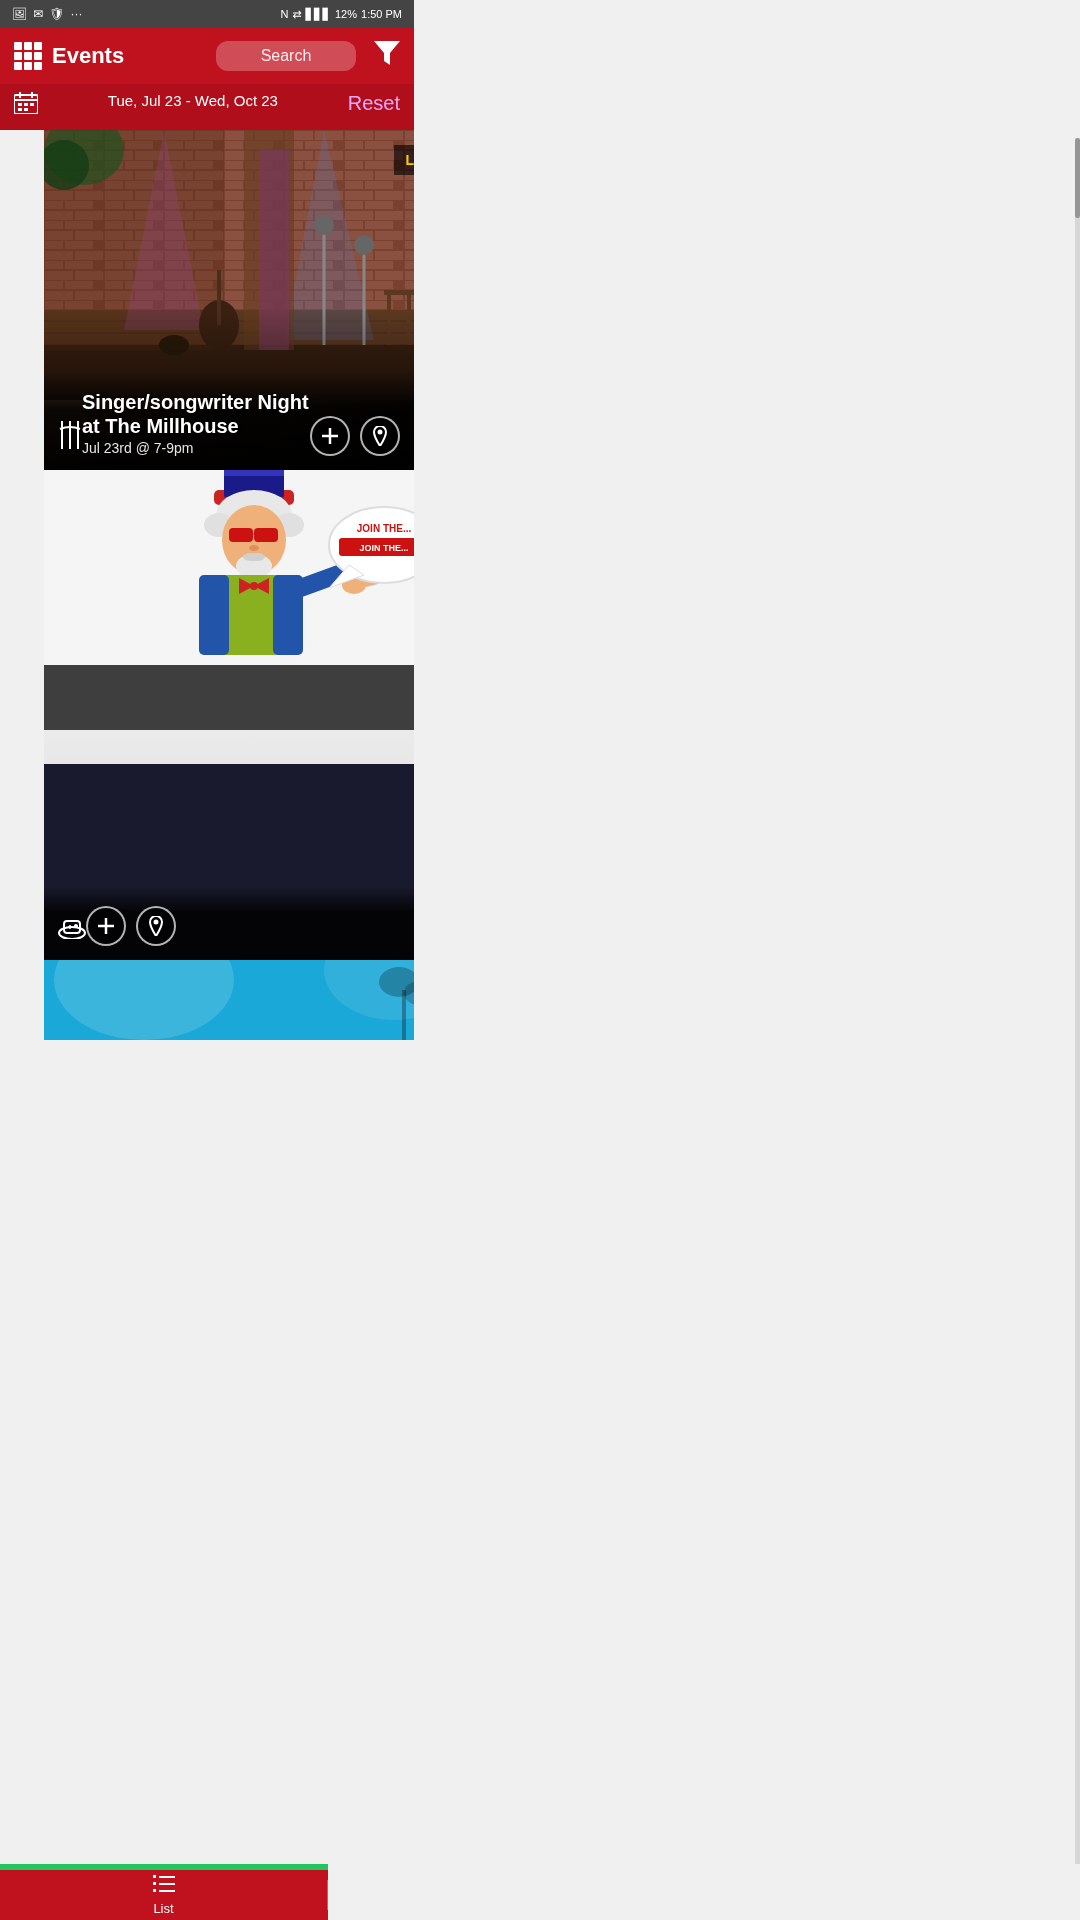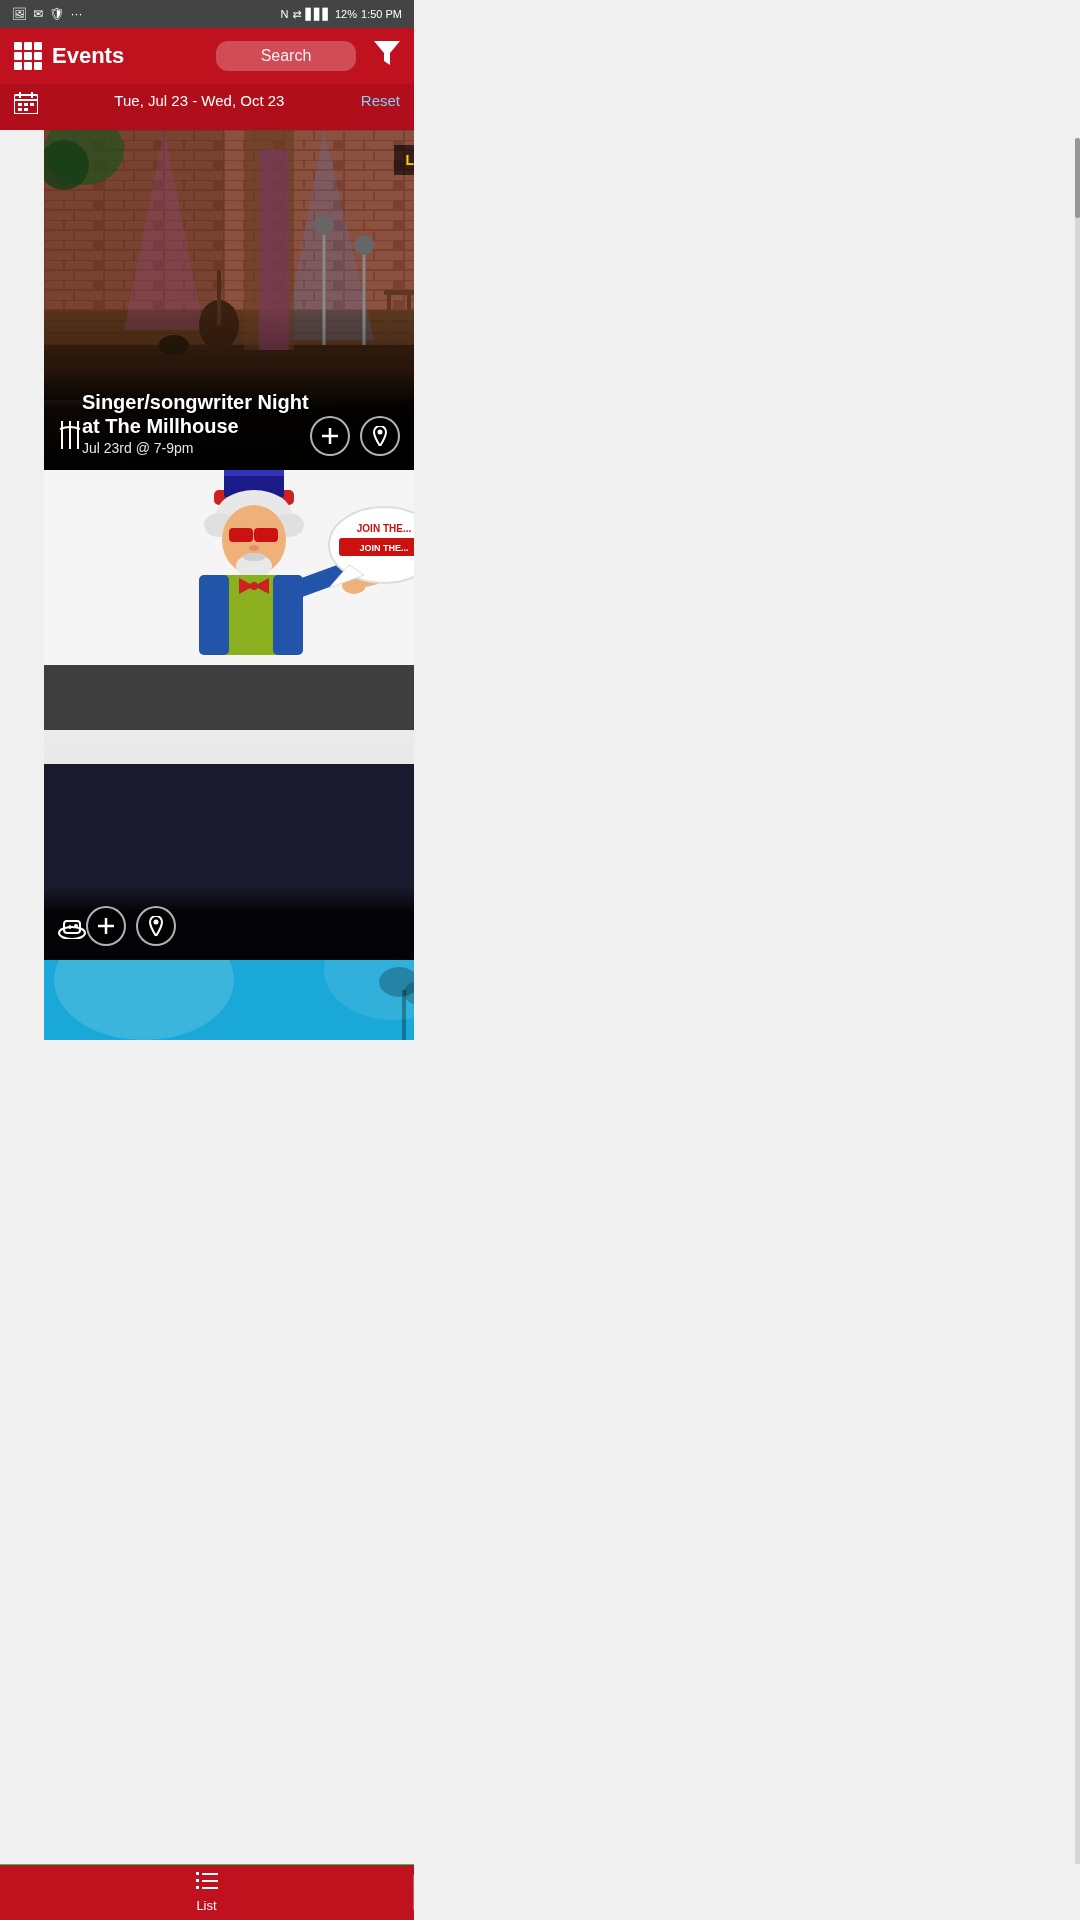--- a/index.html
+++ b/index.html
@@ -96,22 +96,22 @@
       color: white;
       font-size: 20px;
     }
     .date-range {
       color: white;
       font-size: 15px;
       flex: 1;
       text-align: center;
     }
     .reset-btn {
-      color: #7dd3fc;
-      font-size: 15px;
+      color: #f0abfc;
+      font-size: 20px;
       cursor: pointer;
       font-weight: 500;
     }
 
     .event-card {
       position: relative;
       width: 100%;
       overflow: hidden;
     }
 
@@ -222,25 +222,25 @@
       color: white;
       font-size: 18px;
       cursor: pointer;
     }
 
     
     .bottom-nav {
       position: fixed;
       bottom: 0;
       left: 0;
-      width: 414px;
+      width: 328px;
       height: 56px;
       background: #c0111f;
       display: flex;
-      border-top: 1px solid #22c55e;
+      border-top: 6px solid #22c55e;
     }
 
     .nav-item {
       flex: 1;
       display: flex;
       flex-direction: column;
       align-items: center;
       justify-content: center;
       color: white;
       font-size: 13px;

